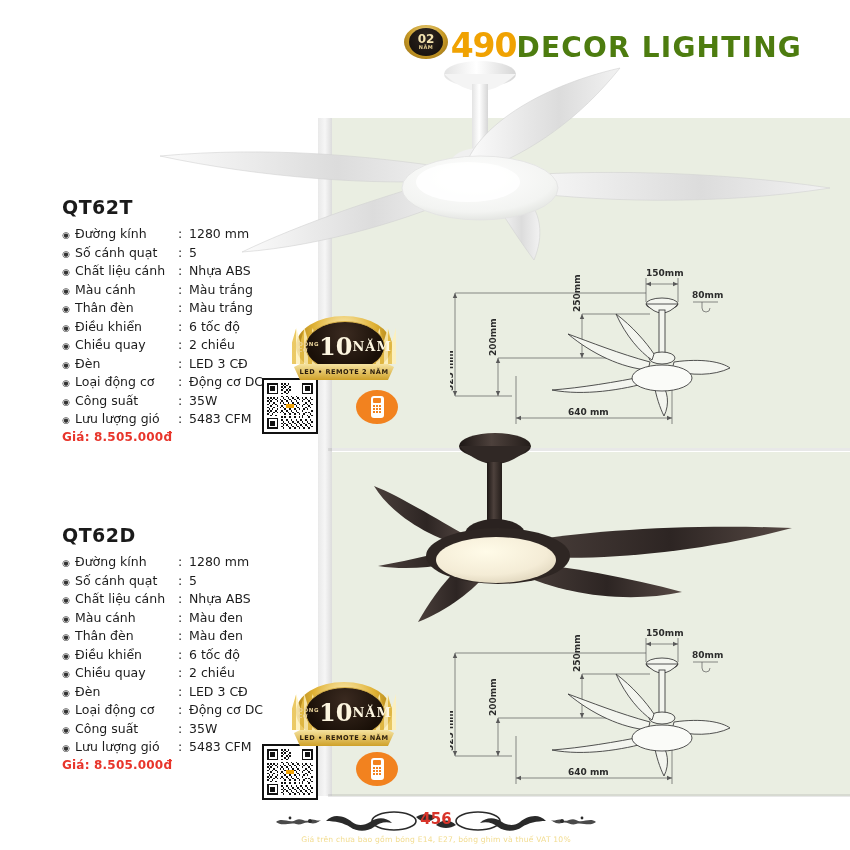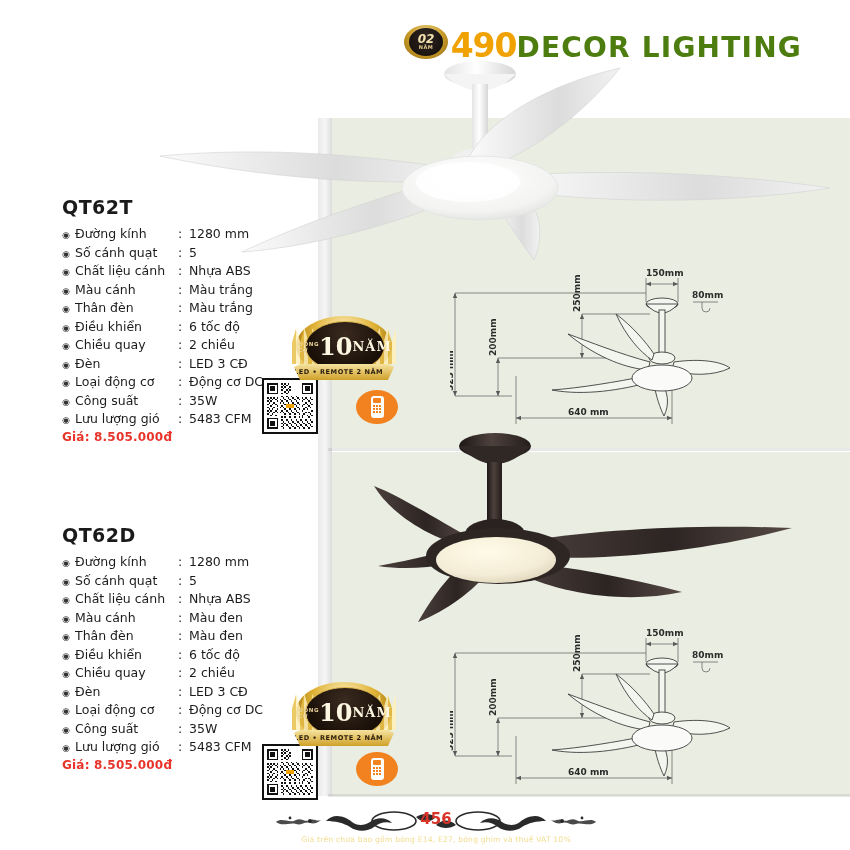--- a/index.html
+++ b/index.html
@@ -26,21 +26,21 @@
          font-family:"DejaVu Sans","Liberation Sans",sans-serif;}
   .brand .num{font-size:33px;font-weight:bold;color:#f0a202;letter-spacing:-1px;}
   .brand .txt{font-size:28px;font-weight:bold;color:#4d7c0f;letter-spacing:1.2px;}
 
   .medallion{position:absolute;left:402px;top:22px;width:48px;height:42px;}
   .medallion .ring{position:absolute;left:2px;top:3px;width:44px;height:34px;
     border-radius:50%;background:radial-gradient(ellipse at 50% 35%,#f7e7a8,#c89a26 55%,#8a6312);}
   .medallion .core{position:absolute;left:7px;top:6px;width:34px;height:28px;border-radius:50%;
     background:radial-gradient(ellipse at 50% 30%,#2e2520,#120d0a);
     display:flex;flex-direction:column;align-items:center;justify-content:center;}
-  .medallion .m1{color:#f4e3b0;font-size:12px;font-weight:bold;line-height:10px;font-style:italic;}
+  .medallion .m1{color:#f4e3b0;font-size:12px;font-weight:bold;line-height:10px;}
   .medallion .m2{color:#e6cf92;font-size:5px;font-weight:bold;letter-spacing:.5px;}
 
   
   .fan-img{position:absolute;}
 
   
   .spec-block{position:absolute;left:62px;}
   .model{font-size:19px;font-weight:bold;color:#1a1a1a;letter-spacing:.5px;
          font-family:"DejaVu Sans","Liberation Sans",sans-serif;margin:0 0 8px 0;}
   .spec-row{display:flex;align-items:baseline;height:18.5px;font-size:12.5px;color:#1c1c1c;}
@@ -63,21 +63,21 @@
     display:flex;flex-direction:row;align-items:center;justify-content:center;z-index:2;
     border:1.5px solid #d8b14a;}
   .badge .b-top{color:#e9d39a;font-size:5.5px;font-weight:bold;letter-spacing:.6px;}
   .badge .b-num{color:#fdf6e0;font-size:24px;font-weight:bold;line-height:21px;
                 font-family:"DejaVu Serif","Liberation Serif",serif;}
   .badge .b-nam{color:#fdf6e0;font-size:13px;font-weight:bold;line-height:12px;
                 font-family:"DejaVu Serif","Liberation Serif",serif;letter-spacing:1px;}
   .badge .ribbon{position:absolute;left:0;top:52px;width:100px;height:16px;z-index:3;
     background:linear-gradient(180deg,#f0d municipal,#d6a72e);
     background:linear-gradient(180deg,#f6e3a0,#cfa129);
-    display:flex;align-items:center;justify-content:flex-start;
+    display:flex;align-items:center;justify-content:center;
     clip-path:polygon(0 18%,6% 0,94% 0,100% 18%,94% 100%,6% 100%);}
   .badge .ribbon span{color:#2b1d0c;font-size:6.6px;font-weight:bold;letter-spacing:.5px;white-space:nowrap;}
 
   
   .qr{position:absolute;width:56px;height:56px;background:#fff;border:2px solid #111;padding:3px;box-sizing:border-box;}
   .qr svg{display:block;width:100%;height:100%;}
   .remote-ico{position:absolute;width:42px;height:34px;border-radius:50%;background:#f2821f;
               display:flex;align-items:center;justify-content:center;}
   .remote-ico .body{width:13px;height:22px;border-radius:3px;background:#fff;
                     display:flex;flex-direction:column;align-items:center;padding-top:2px;box-sizing:border-box;gap:1.5px;}

